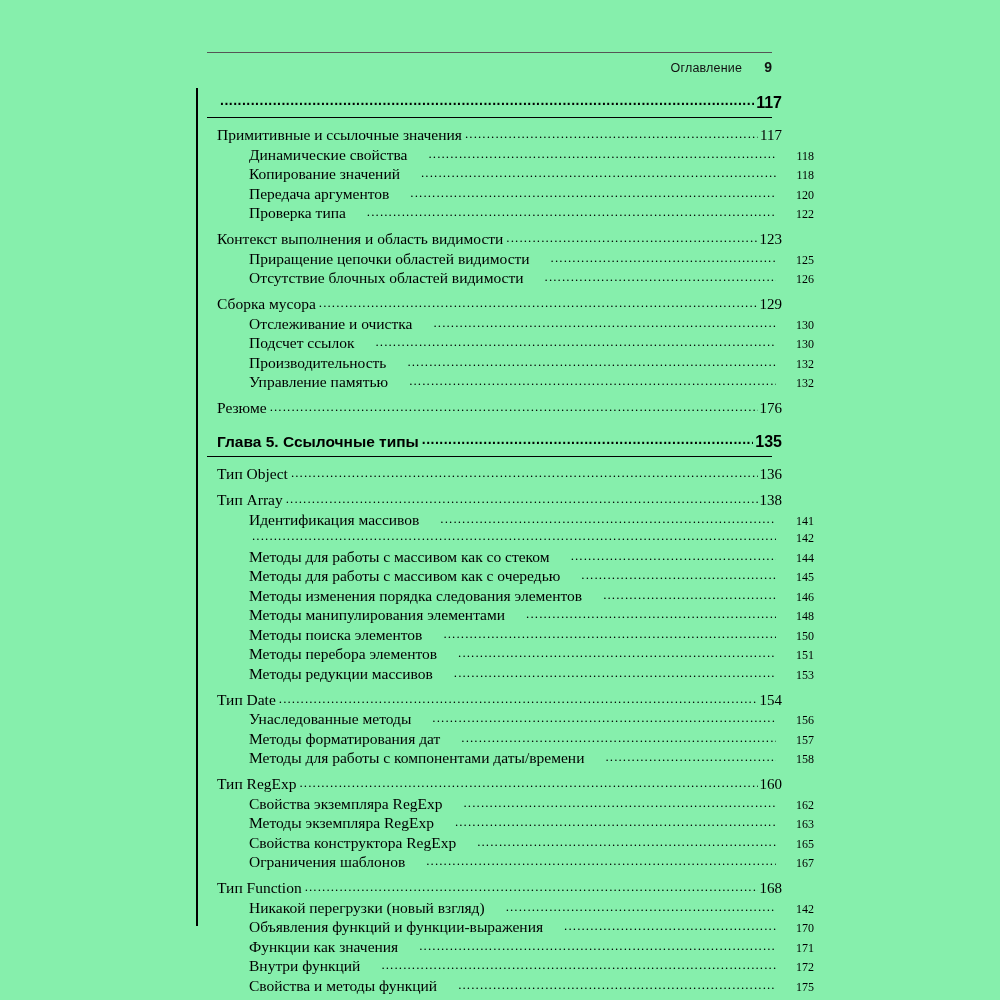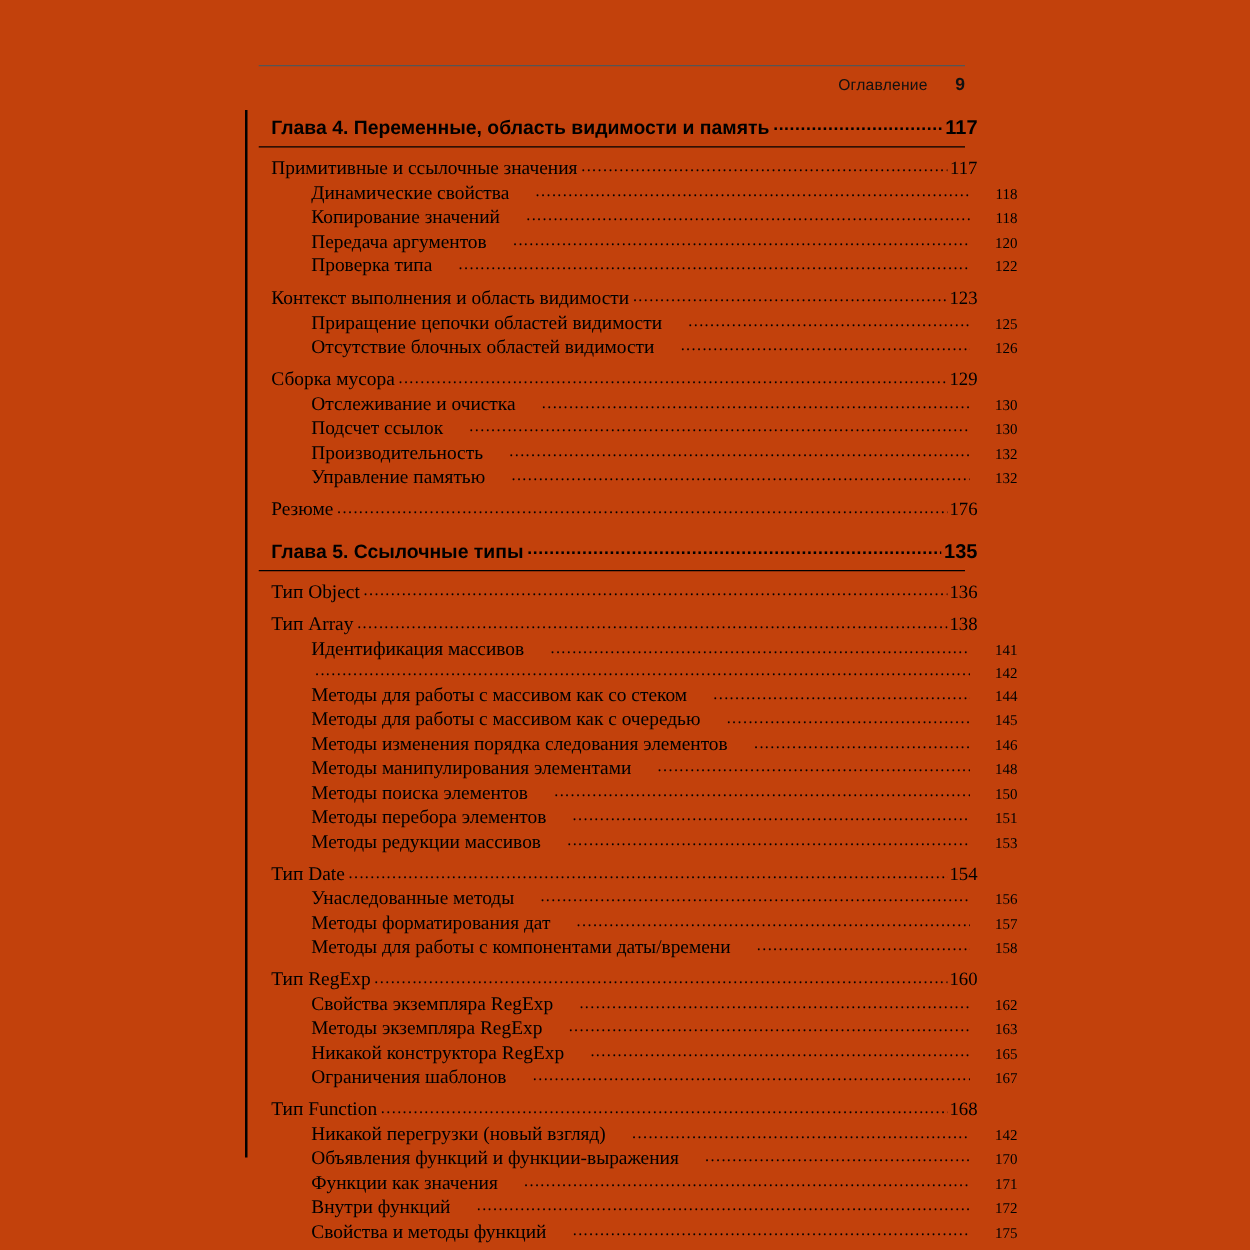--- a/index.html
+++ b/index.html
@@ -14,21 +14,21 @@
     color: #000000;
     position: relative;
     overflow: hidden;
   }
 
   .page {
     position: absolute;
     left: 0; top: 0;
     width: 1000px;
     height: 1000px;
-    background: #c2410c;
+    background: #86efac;
   }
 
   
   .left-rule {
     position: absolute;
     left: 196px;
     top: 88px;
     width: 2px;
     height: 838px;
     background: #000000;
@@ -143,21 +143,20 @@
   <div class="header">
     <div class="header-rule"></div>
     <div class="header-row">
       <span class="header-title">Оглавление</span>
       <span class="header-pageno">9</span>
     </div>
   </div>
 
   <div class="toc" id="toc-root">
       <div class="row chapter">
-        <span class="label">Глава 4. Переменные, область видимости и память</span>
         <span class="leader">................................................................................................................................................................................................................................................................................................................................................................................................................</span>
         <span class="pageno">117</span>
       </div>
       <div class="chapter-rule"></div>
       <div class="row lvl1">
         <span class="label">Примитивные и ссылочные значения</span>
         <span class="leader">................................................................................................................................................................................................................................................................................................................................................................................................................</span>
         <span class="pageno">117</span>
       </div>
       <div class="row lvl2">
@@ -315,21 +314,21 @@
         <span class="label">Свойства экземпляра RegExp</span>
         <span class="leader">................................................................................................................................................................................................................................................................................................................................................................................................................</span>
         <span class="pageno">162</span>
       </div>
       <div class="row lvl2">
         <span class="label">Методы экземпляра RegExp</span>
         <span class="leader">................................................................................................................................................................................................................................................................................................................................................................................................................</span>
         <span class="pageno">163</span>
       </div>
       <div class="row lvl2">
-        <span class="label">Никакой конструктора RegExp</span>
+        <span class="label">Свойства конструктора RegExp</span>
         <span class="leader">................................................................................................................................................................................................................................................................................................................................................................................................................</span>
         <span class="pageno">165</span>
       </div>
       <div class="row lvl2">
         <span class="label">Ограничения шаблонов</span>
         <span class="leader">................................................................................................................................................................................................................................................................................................................................................................................................................</span>
         <span class="pageno">167</span>
       </div>
       <div class="row lvl1">
         <span class="label">Тип Function</span>

